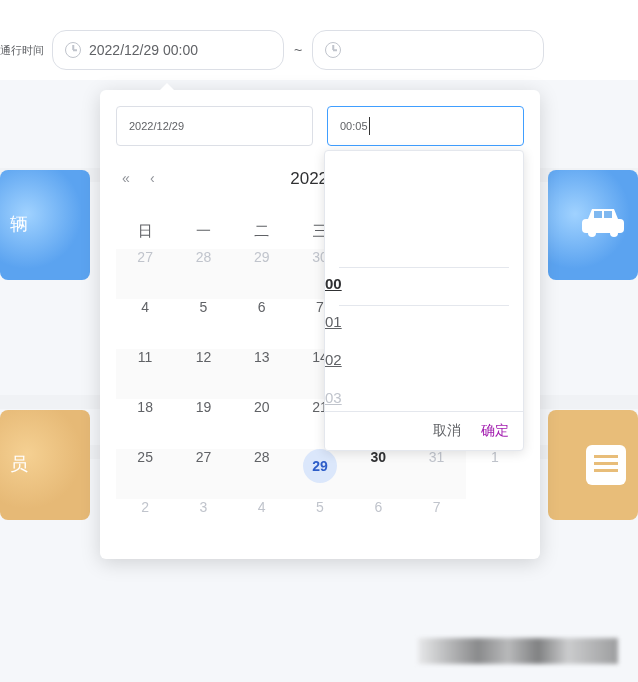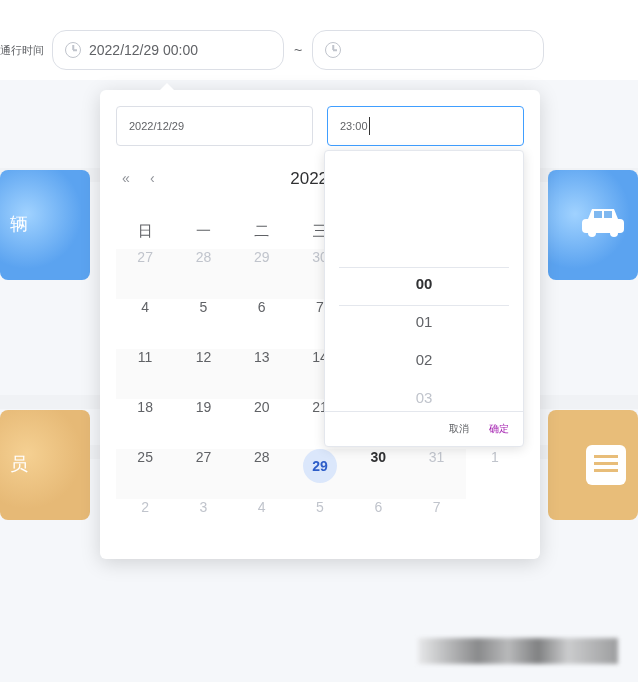--- a/index.html
+++ b/index.html
@@ -191,29 +191,29 @@
 }
 .time-list::before, .time-list::after {
   content:''; position:absolute; left:14px; right:14px; height:1px; background:#e4e7ed;
 }
 .time-list::before { top: 116px; }
 .time-list::after  { top: 154px; }
 .time-items {
   padding-top: 114px;
 }
 .time-item {
-  height: 38px; line-height:38px; text-align:center; font-size:15px; color:#606266;
+  height: 38px; line-height:38px; text-align:left; font-size:15px; color:#606266;text-decoration:underline;
 }
 .time-item.sel { color:#303133; font-weight:600; }
 .time-item.fade { color:#c0c4cc; }
 .time-footer {
   border-top:1px solid #e4e7ed;
   display:flex; justify-content:flex-end; gap:20px;
   padding: 10px 14px;
-  font-size:10px;
+  font-size:14px;
 }
 .time-footer .ok { color:#a21caf; cursor:pointer; }
 .time-footer .cancel { color:#606266; cursor:pointer; }
 
 .bottom-smudge {
   position:absolute; bottom:18px; right:20px;
   width: 200px; height: 26px;
   background: linear-gradient(90deg, #ddd 0%, #333 30%, #888 45%, #222 60%, #aaa 75%, #555 100%);
   filter: blur(2px);
   opacity: .55;
@@ -269,21 +269,21 @@
     </div>
   </div>
 </div>
 
 <div class="popup">
   <div class="popup-inputs">
     <div class="pinput">
       <span>2022/12/29</span>
     </div>
     <div class="pinput focused">
-      <span>23:00</span>
+      <span>00:05</span>
         <span class="cursor"></span>
     </div>
   </div>
 
   <div class="calendar-wrap">
     <div class="cal-header">
       <span class="navbtn nav-yy-prev">«</span>
       <span class="navbtn nav-m-prev">‹</span>
       <span>2022 年</span>
     </div>

